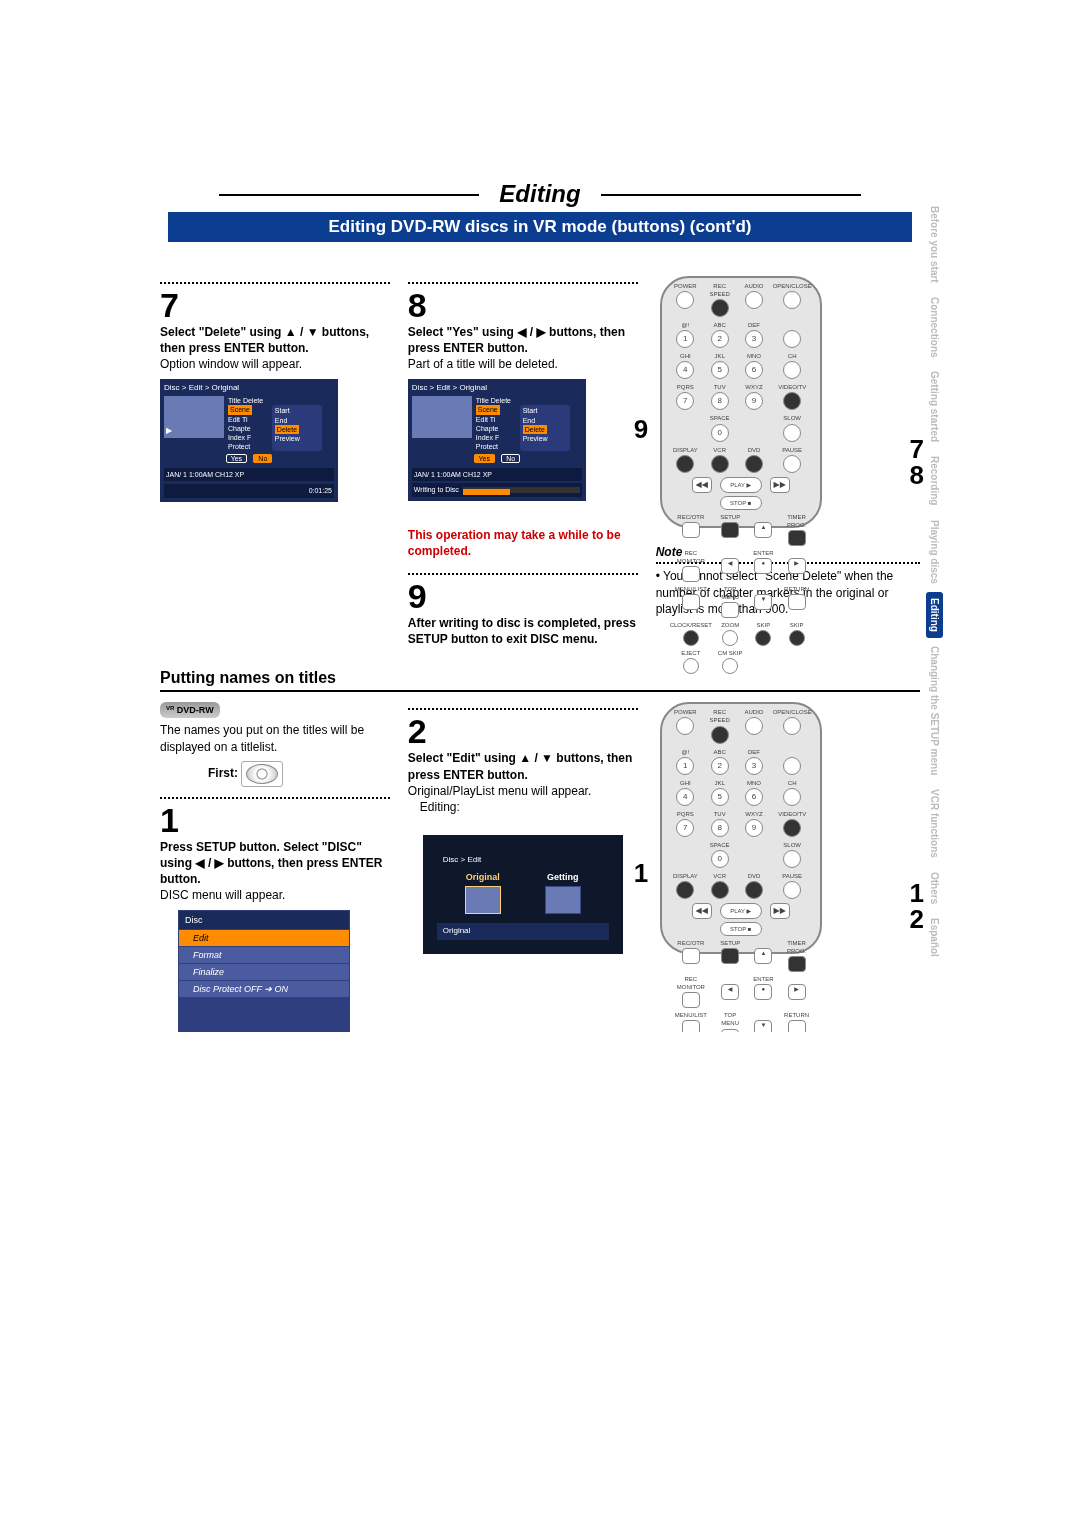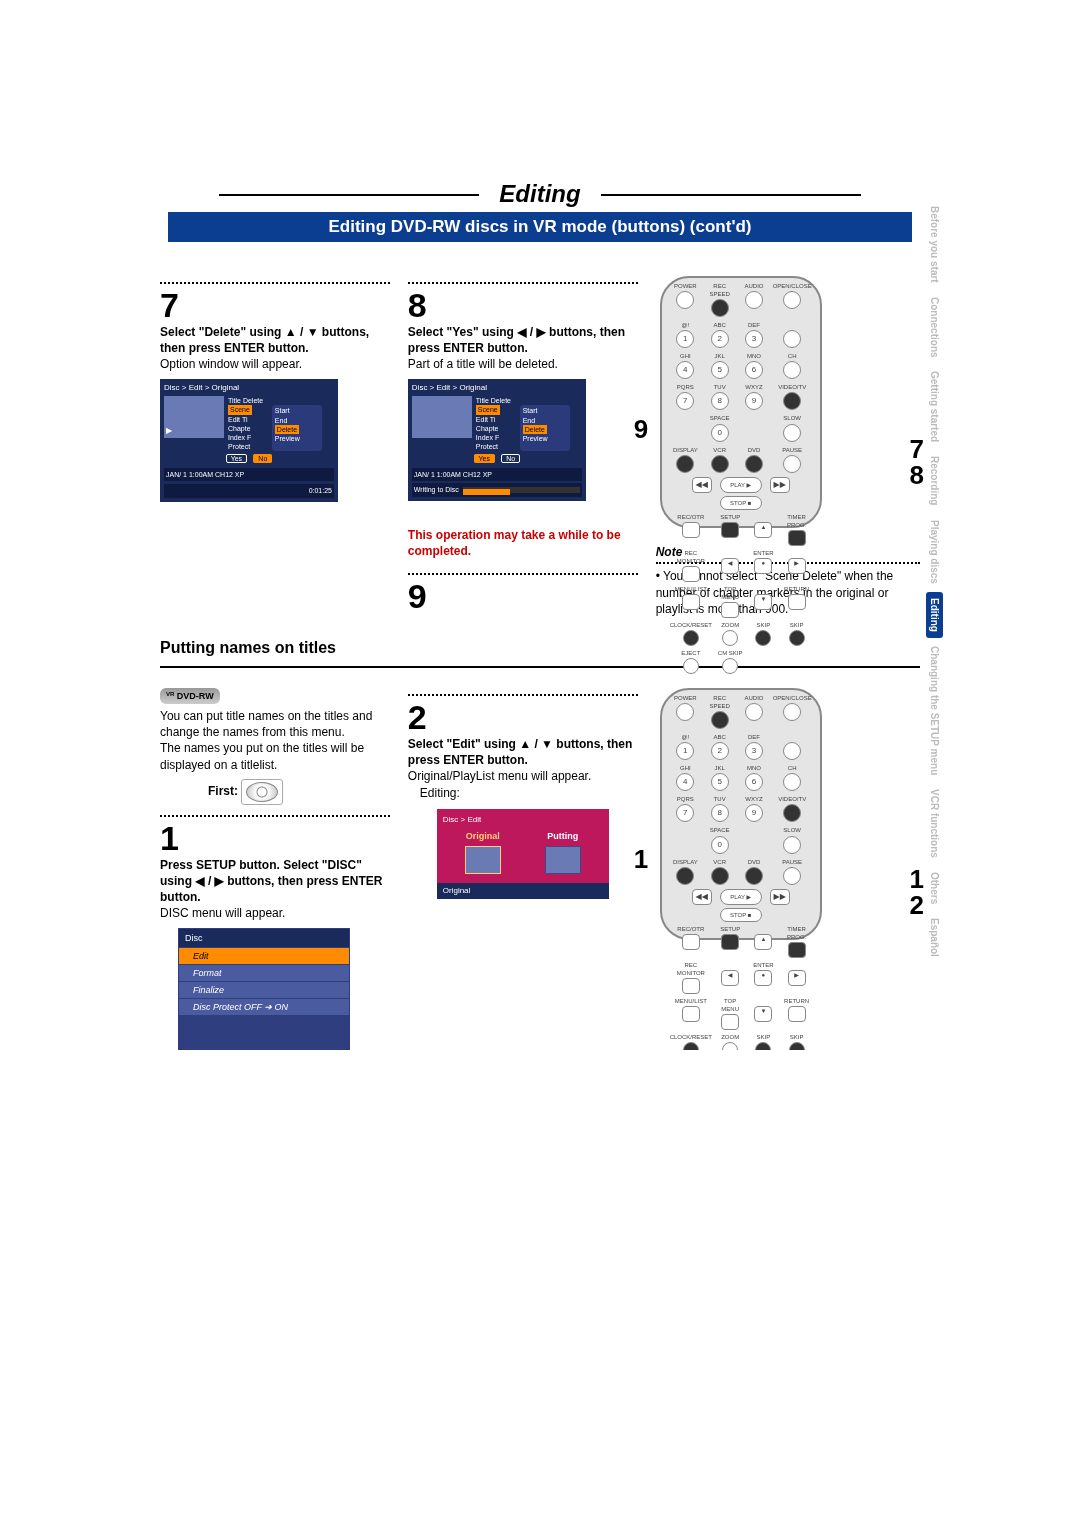--- a/index.html
+++ b/index.html
@@ -133,26 +133,26 @@
     margin-left: 18px;
     width: 44px;
   }
   .osd .btns { clear: both; text-align: center; padding-top: 3px; }
   .osd .btns span { border:1px solid #fff; padding: 0 4px; margin: 0 2px; font-size:7px; border-radius:2px;}
   .osd .btns .sel { background:#ff8c00; color:#000; border-color:#ff8c00;}
   .osd .status { background:#0e1a40; margin-top:3px; padding:2px; font-size:7px; display:flex; justify-content:space-between;}
   .osd .writebar { background:#ff8c00; height:6px; margin-top:2px; width:40%; }
 
   .osd2 {
-    background: #be185d;
+    background: #0f172a;
     color: #fff;
     font-size: 9px;
     width: 160px;
-    padding: 6px;
-    margin: 8px auto;
+    padding: 20px;
+    margin: 20px auto;
   }
   .osd2 .crumb { font-size: 8px; margin-bottom: 5px; }
   .osd2 .row { display:flex; justify-content:space-around; }
   .osd2 .tile { text-align:center; }
   .osd2 .tile .label { font-weight:bold; font-size:9px;}
   .osd2 .tile.sel .label { color:#ffd070; }
   .osd2 .tile .box { width:34px; height:26px; background:#6a7ab5; margin:3px auto; border:1px solid #39498a;}
   .osd2 .tile.sel .box { border:1px solid #ffd070; }
   .osd2 .foot { background:#1a2a5a; margin: 6px -6px -6px -6px; padding:3px 6px; font-size:8px; }
 
@@ -168,22 +168,22 @@
   .remote-shell { fill:#e5e5e5; stroke:#888; stroke-width:2; }
 
   .note-box { margin-top: 8px; }
   .note-title { font-style: italic; font-weight: bold; border-bottom: 2px dotted #000; display:block; padding-bottom:2px; margin-bottom:4px;}
   .note-body { font-size: 12px; }
 
   .section-title {
     font-size: 16px;
     font-weight: bold;
     border-bottom: 2px solid #000;
-    padding-bottom: 9px;
-    margin: 22px 0 16px 0;
+    padding-bottom: 3px;
+    margin: 22px 0 6px 0;
   }
 
   .pagenum {
     position: absolute;
     right: -10px;
     bottom: -40px;
     font-size: 11px;
   }
   .remote-col-wrap { position:relative; }
   .remote-callout { position:absolute; font-size:26px; font-weight:bold; }
@@ -295,20 +295,21 @@
           <div style="flex:1;background:#333;height:6px;">
               <div class="writebar"></div>
             </div>
         </div>
       </div>
 
       <div class="italicred" style="margin-top:26px;">This operation may take a while to be completed.</div>
 
       <div class="dotted" style="margin-top:14px;"></div>
       <div class="bignum">9</div>
+      <div class="bold">After writing to disc is completed, press SETUP button to exit DISC menu.</div>
     </div>
 
     <div class="col remote remote-col-wrap">
       <div style="position:relative;">
         <svg class="remote-svg" viewBox="0 0 170 260">
           <rect class="remote-shell" x="5" y="5" width="160" height="250" rx="28"></rect>
 
           <g>
             
             
@@ -520,21 +521,20 @@
 
   <div class="section-title">Putting names on titles</div>
 
   <div class="cols">
 
     <div class="col">
       <span class="dvdrw-badge">
         <span style="font-size:6px;vertical-align:top;">VR</span>
         <span>DVD-RW</span>
       </span>
-      <div>You can put title names on the titles and change the names from this menu.</div>
       <div>The names you put on the titles will be displayed on a titlelist.</div>
       <div style="margin:6px 0;">
         <span class="first-label">First:</span>
         <span style="display:inline-block;border:1px solid #aaa;border-radius:3px;padding:2px 4px;vertical-align:middle;">
           <span class="disc-icon"></span>
         </span>
       </div>
       <div class="dotted"></div>
       <div class="bignum">1</div>
       <div class="bold">Press SETUP button. Select "DISC" using ◀ / ▶ buttons, then press ENTER button.</div>
@@ -558,21 +558,21 @@
       <div style="margin-left:12px;">Editing:</div>
 
       <div class="osd2">
         <div class="crumb">Disc &gt; Edit</div>
         <div class="row">
           <div class="tile sel">
             <div class="label">Original</div>
             <div class="box"></div>
           </div>
           <div class="tile">
-            <div class="label">Putting</div>
+            <div class="label">Getting</div>
             <div class="box"></div>
           </div>
         </div>
         <div class="foot">Original</div>
       </div>
     </div>
 
     <div class="col remote remote-col-wrap">
       <div style="position:relative;">
         <svg class="remote-svg" viewBox="0 0 170 260">

